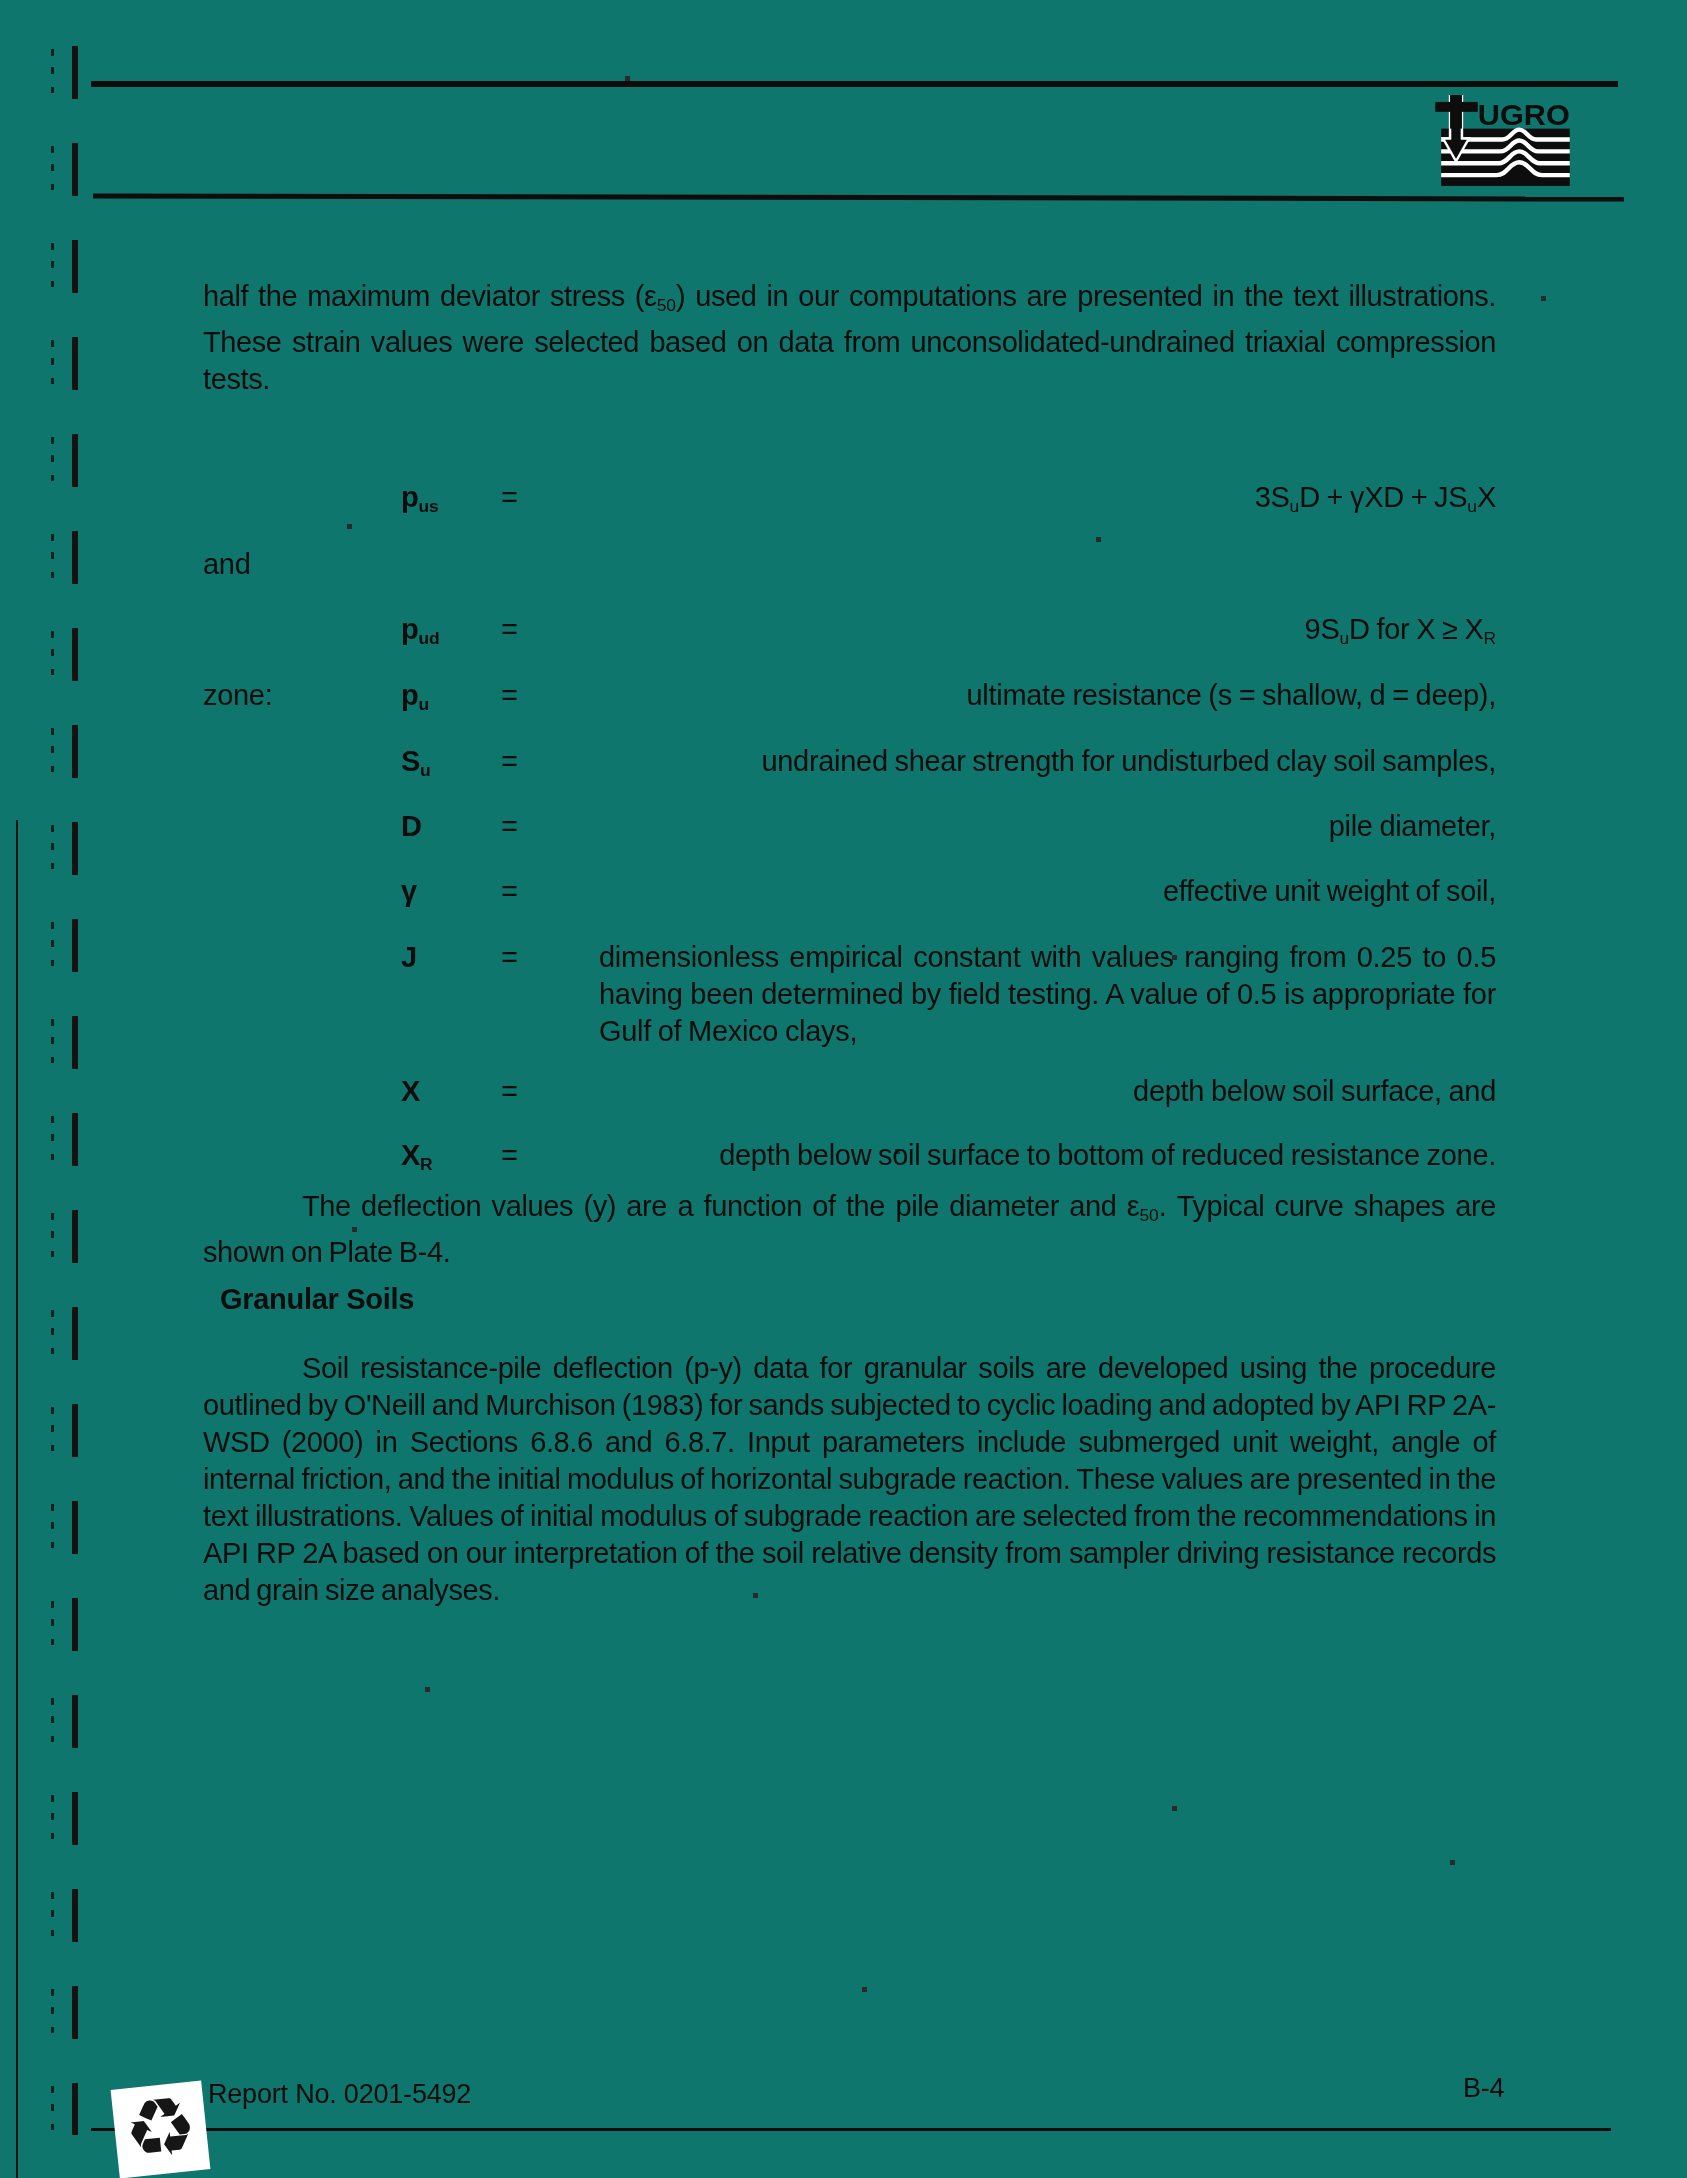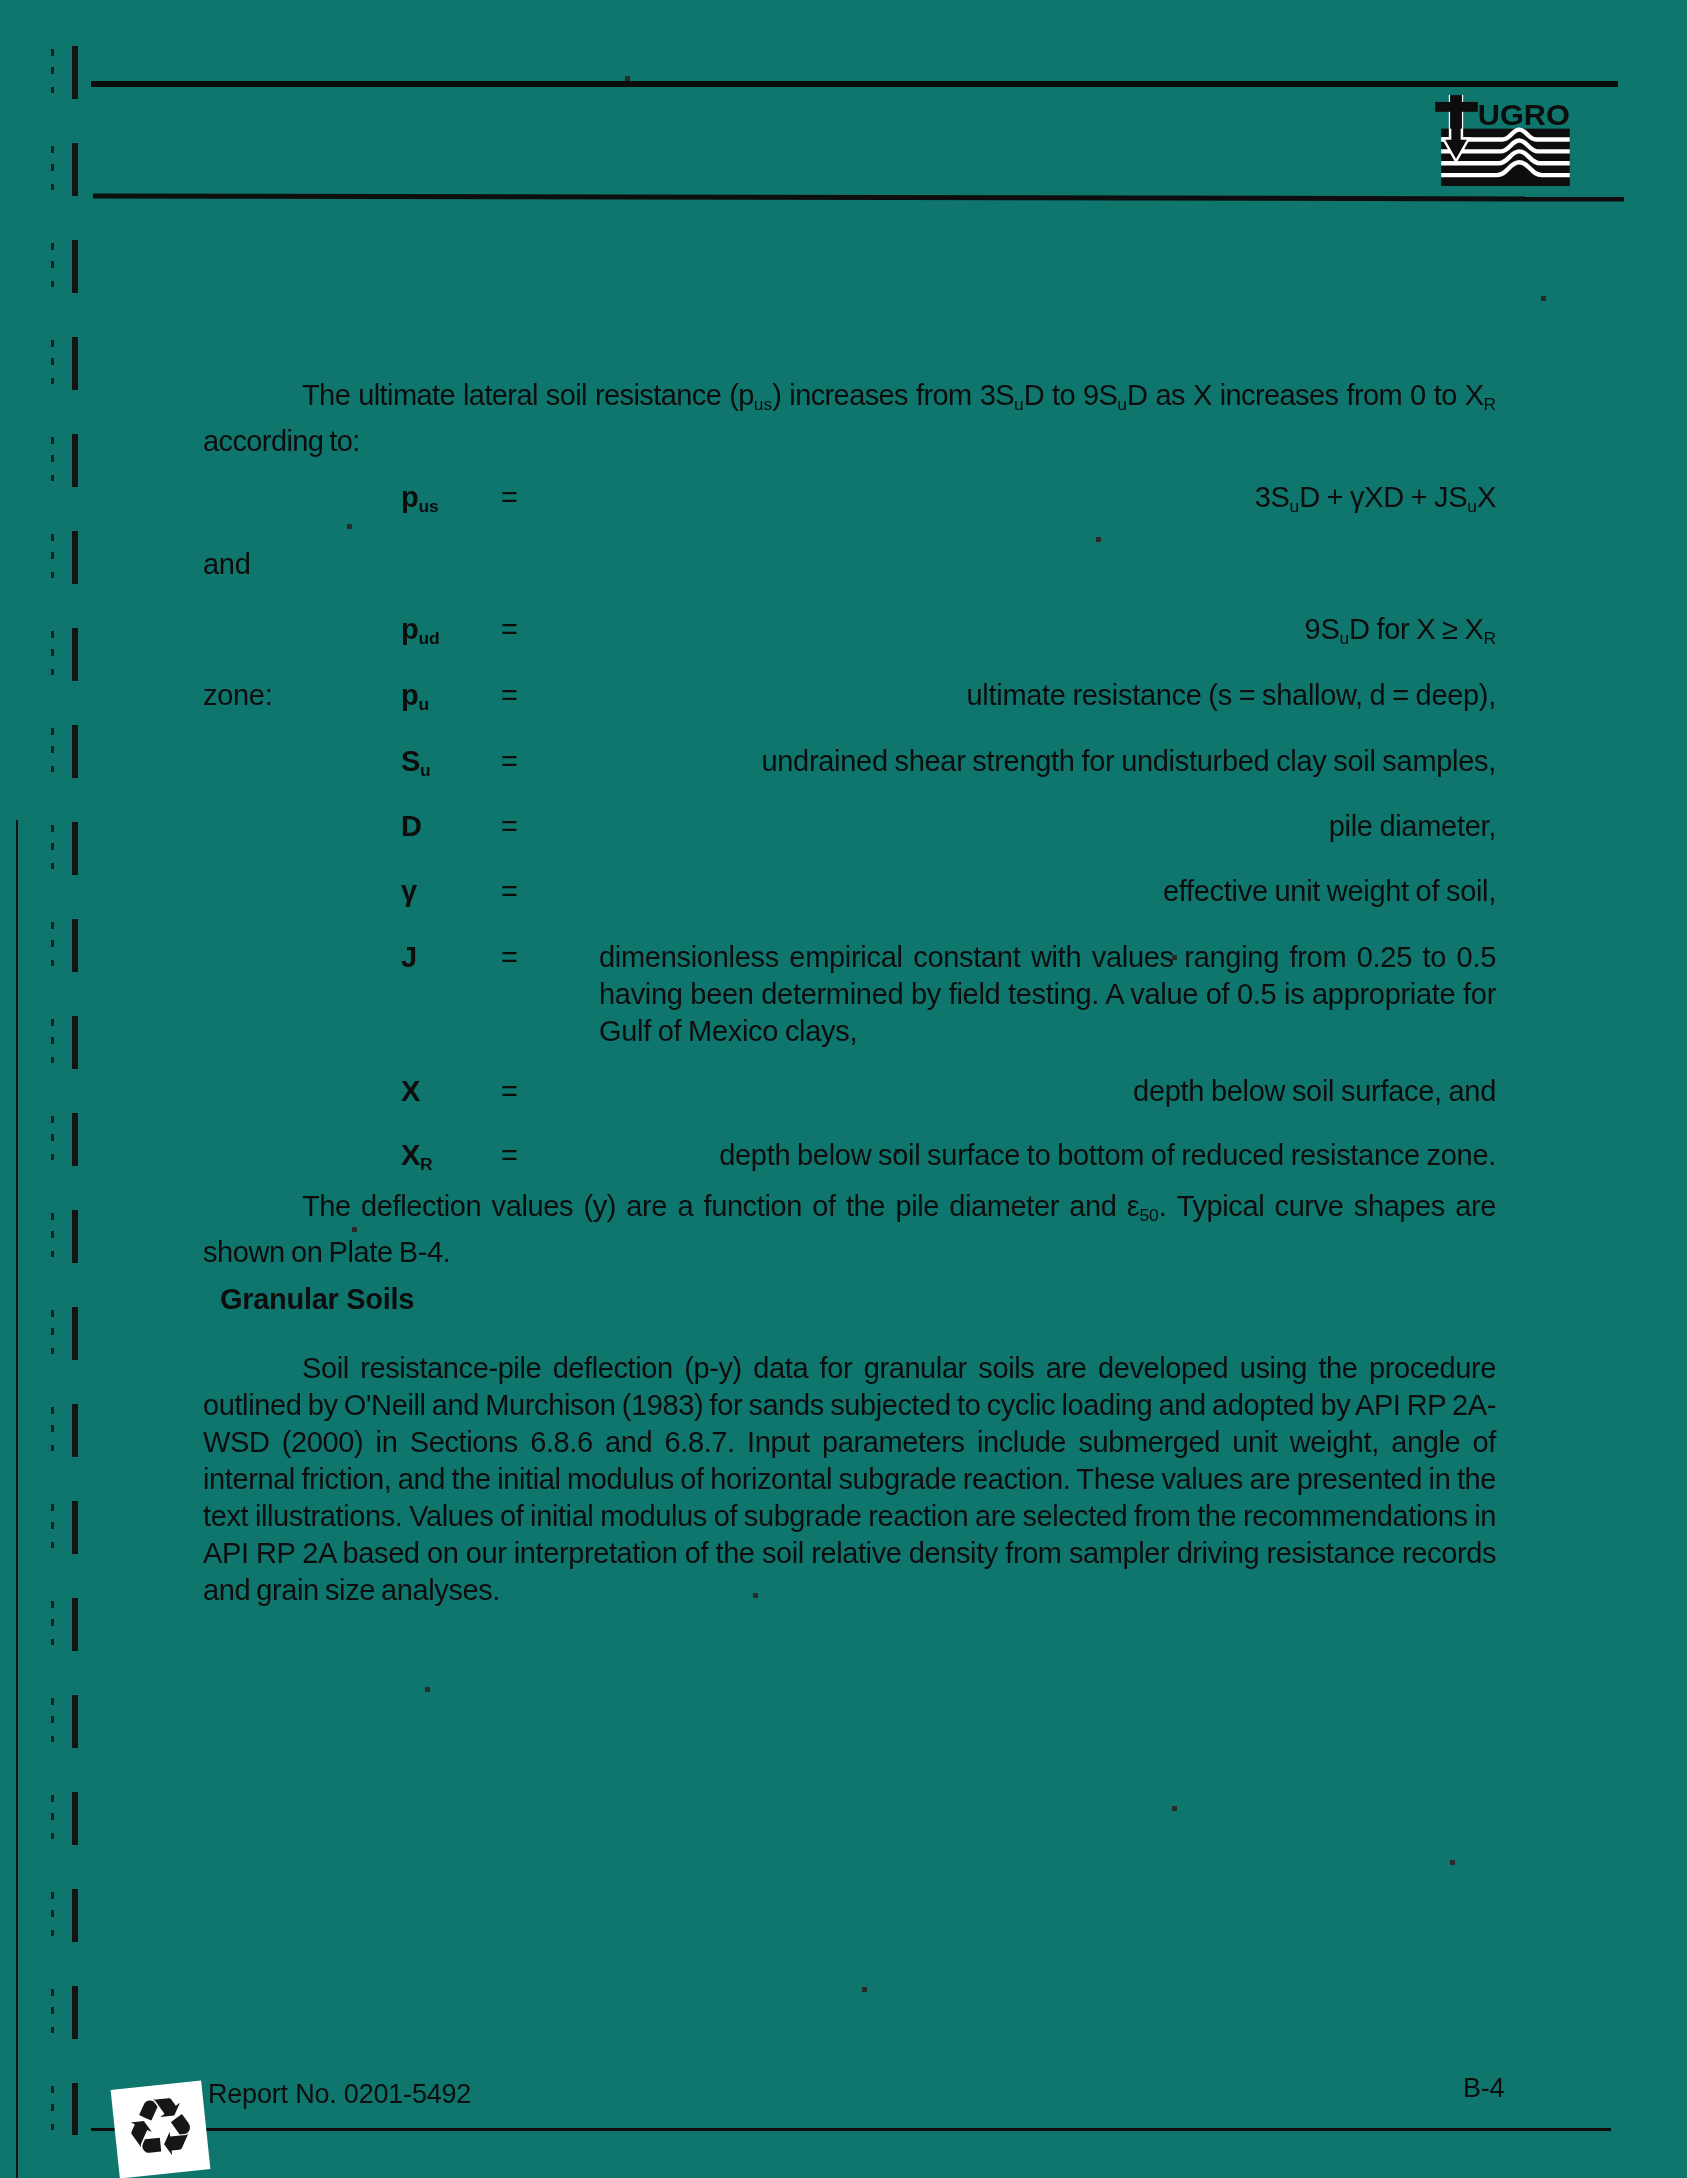--- a/index.html
+++ b/index.html
@@ -76,22 +76,22 @@
         <path d="M8 81 H64 C75 81 77 68 87 68 C97 68 99 81 110 81 H138"></path>
       </g>
       <polygon points="17,0 29,0 29,44 36,44 23,67 10,44 17,44" fill="#0d0d0d" stroke="#ffffff" stroke-width="2.5"></polygon>
       <rect x="2" y="7" width="43" height="10" fill="#0d0d0d"></rect>
       <rect x="17" y="0" width="12" height="34" fill="#0d0d0d"></rect>
       <text x="45" y="30" font-size="29" font-weight="bold" fill="#0d0d0d" textLength="93" lengthAdjust="spacingAndGlyphs" font-family="Liberation Sans, DejaVu Sans, sans-serif">UGRO</text>
     </svg>
   </div>
   <div class="rule rule-top-2"></div>
 
+  <p class="para" style="top:278px">half the maximum deviator stress (ε<sub>50</sub>) used in our computations are presented in the text illustrations.  These strain values were selected based on data from unconsolidated-undrained triaxial compression tests.</p>
 
-  <p class="para indent" style="top:377px;letter-spacing:-0.6px">The ultimate lateral soil resistance (p<sub>us</sub>) increases from 3S<sub>u</sub>D to 9S<sub>u</sub>D as X increases from 0 to X<sub>R</sub> according to:</p>
 
   <div class="row" style="top:479px">
     <span class="sym">p<sub>us</sub></span>
     <span class="deq">=</span>
     <span class="desc">3S<sub>u</sub>D + γXD + JS<sub>u</sub>X</span>
   </div>
 
   <div class="row" style="top:546px">
     <span class="wlabel">and</span>
   </div>

